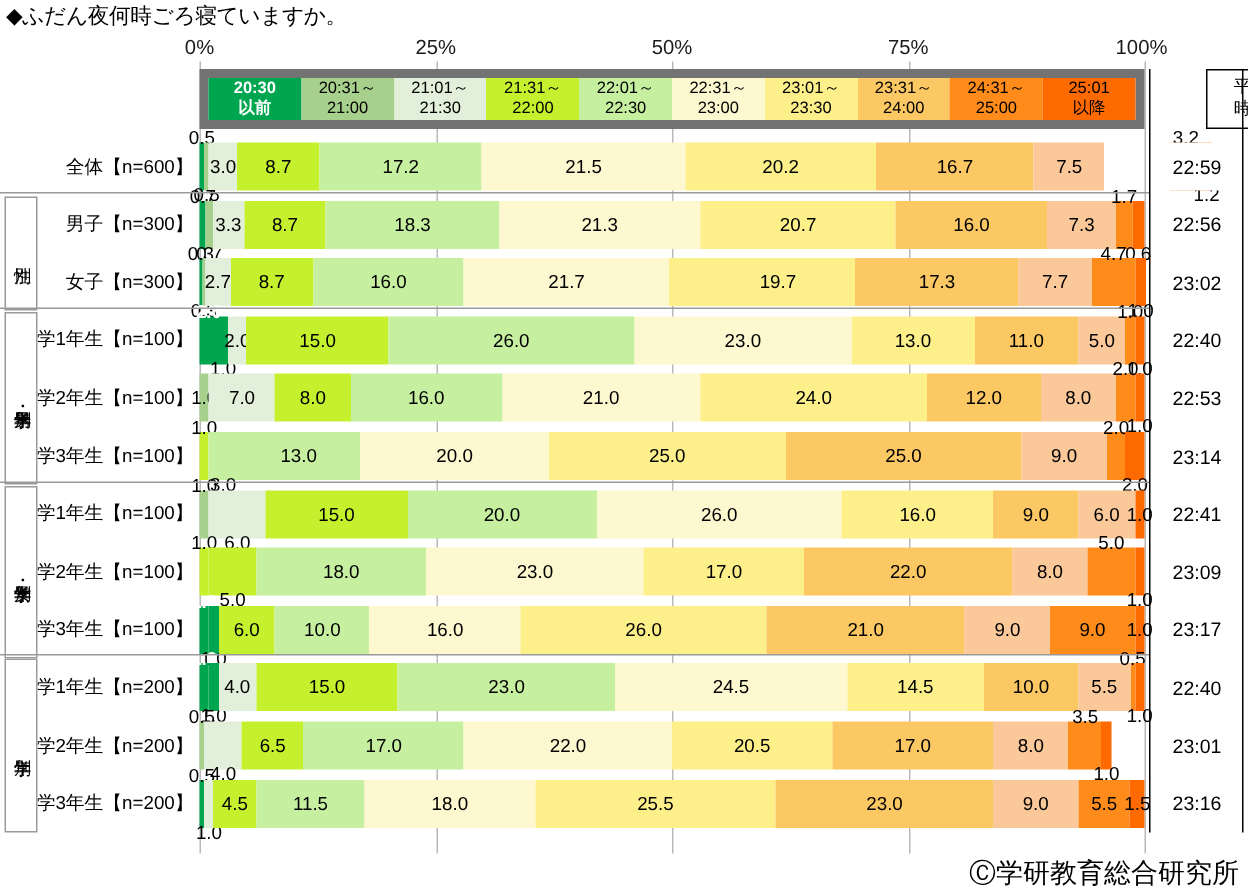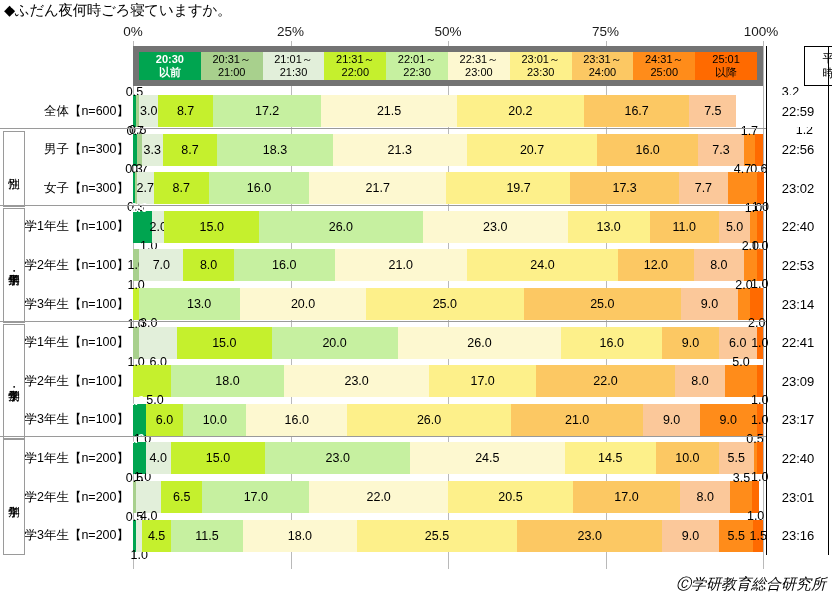--- a/index.html
+++ b/index.html
@@ -86,21 +86,21 @@
   }
 
   
   .hsep{position:absolute;left:0;width:832px;height:1px;background:#9a9a9a;}
 
   
   .avg-border{position:absolute;left:766px;width:1.4px;background:#000;}
 
   
   .footer{
-    position:absolute;right:6px;bottom:2px;font-size:15px;white-space:nowrap;font-style:italic;
+    position:absolute;right:6px;bottom:2px;font-size:18px;white-space:nowrap;
   }
 </style>
 </head>
 <body>
 
 <div id="page">
 
   <div class="title">◆ふだん夜何時ごろ寝ていますか。</div>
 
   <div class="axis-labels">
@@ -525,21 +525,21 @@
           </div>
           <div class="seg" style="background: rgb(197, 240, 45); width: 40.95px; flex: 0 0 auto;">
             <span class="v">6.5</span>
           </div>
           <div class="seg" style="background: rgb(198, 240, 160); width: 107.1px; flex: 0 0 auto;">
             <span class="v">17.0</span>
           </div>
           <div class="seg" style="background: rgb(253, 248, 208); width: 138.6px; flex: 0 0 auto;">
             <span class="v">22.0</span>
           </div>
-          <div class="seg" style="background: rgb(253, 240, 138); width: 125px; flex: 0 0 auto;">
+          <div class="seg" style="background: rgb(253, 240, 138); width: 107px; flex: 0 0 auto;">
             <span class="v">20.5</span>
           </div>
           <div class="seg" style="background: rgb(252, 200, 99); width: 107.1px; flex: 0 0 auto;">
             <span class="v">17.0</span>
           </div>
           <div class="seg" style="background: rgb(251, 200, 154); width: 50.4px; flex: 0 0 auto;">
             <span class="v">8.0</span>
           </div>
           <div class="seg lbl-above" style="background: rgb(255, 140, 26); width: 22.05px; flex: 0 0 auto;">
             <span class="v">3.5</span>

